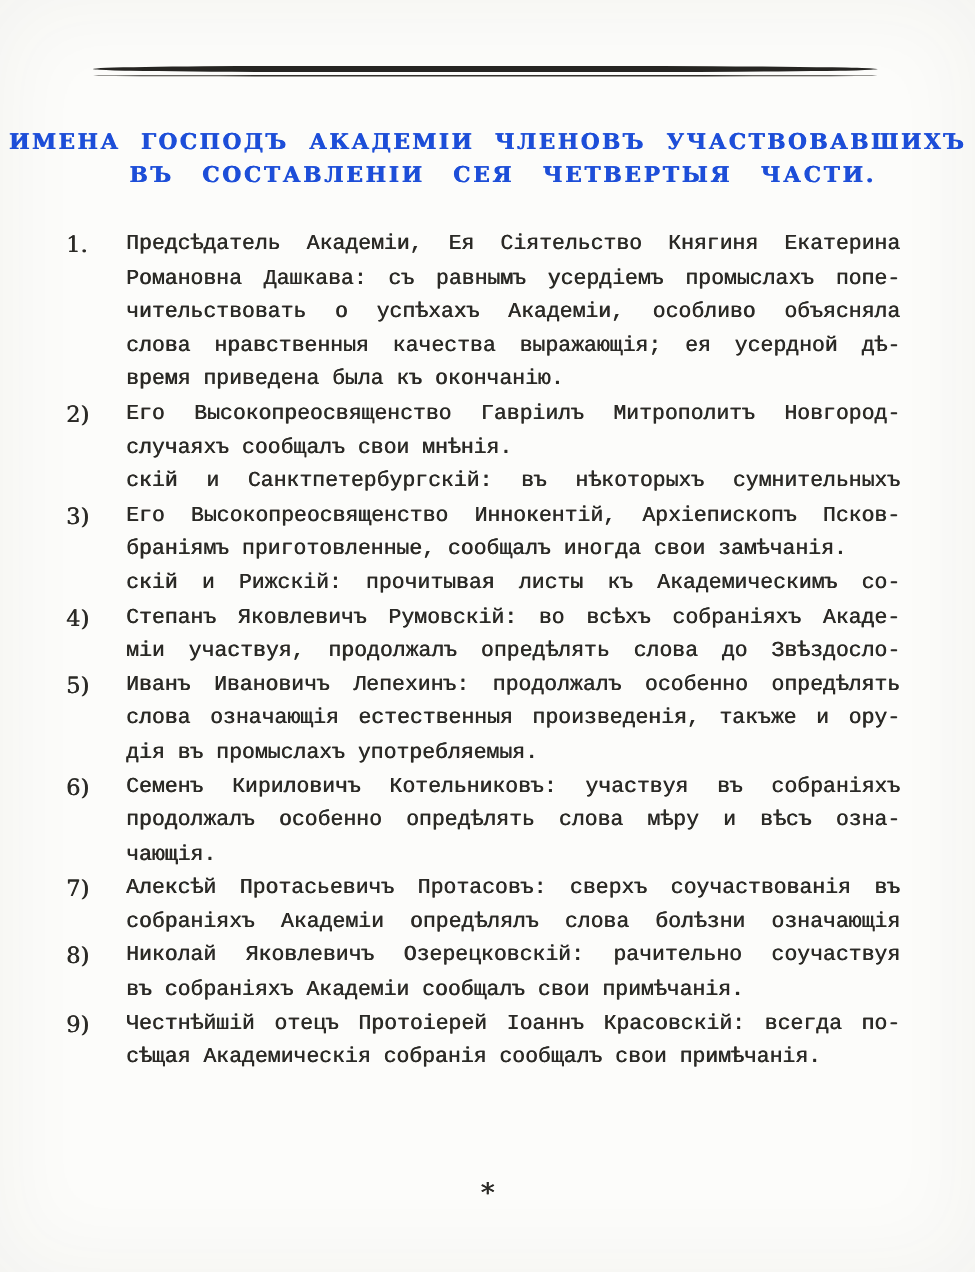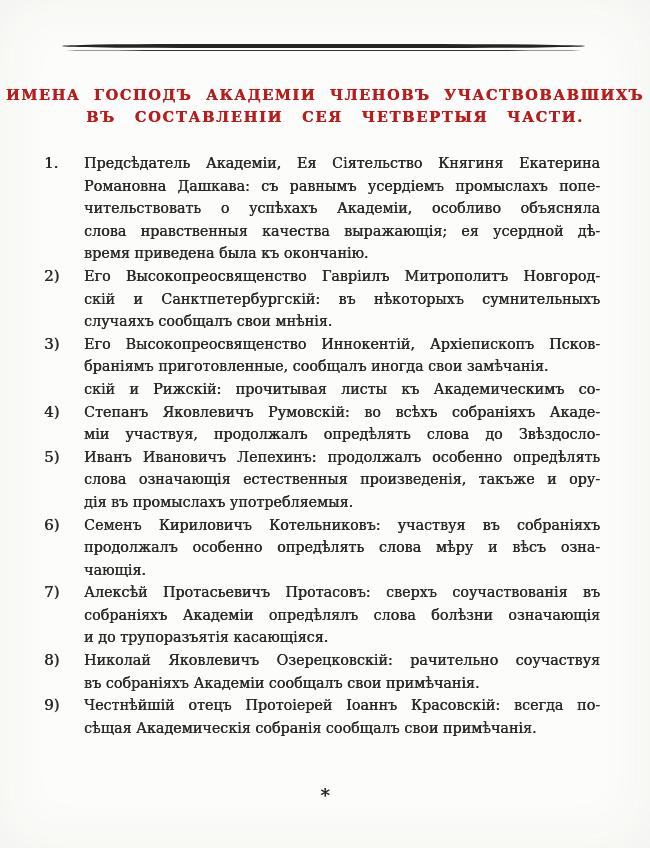--- a/index.html
+++ b/index.html
@@ -37,21 +37,21 @@
   }
   
   .title {
     position: absolute;
     top: 84px;
     left: 0;
     width: 100%;
     text-align: center;
     font-weight: bold;
     margin: 0;
-    color: #b91c1c;
+    color: #1d4ed8;
     text-shadow: 0.4px 0 0 currentColor;
   }
   .title-line {
     display: block;
     font-size: 14.5px;
     line-height: 22px;
     letter-spacing: 1.6px;
     word-spacing: 7px;
   }
   .title-line.second {
@@ -75,20 +75,21 @@
   }
   .num {
     flex: 0 0 40px;
     font-size: 15px;
     line-height: 22.6px;
     text-shadow: 0.4px 0 0 currentColor;
   }
   .item-text {
     flex: 1;
     min-width: 0;
+    font-family: Liberation Mono, monospace;
   }
   .line {
     font-size: 14.3px;
     line-height: 22.6px;
     text-align: justify;
     text-align-last: justify;
     text-shadow: 0.35px 0 0 currentColor;
   }
   .line.last {
     text-align-last: left;
@@ -130,22 +131,22 @@
         <div class="line">чительствовать о успѣхахъ Академіи, особливо объясняла</div>
         <div class="line">слова нравственныя качества выражающія; ея усердной дѣ-</div>
         <div class="line last">время приведена была къ окончанію.</div>
       </div>
     </li>
 
     <li class="member">
       <span class="num">2)</span>
       <div class="item-text">
         <div class="line">Его Высокопреосвященство Гавріилъ Митрополитъ Новгород-</div>
+        <div class="line last">случаяхъ сообщалъ свои мнѣнія.</div>
         <div class="line">скій и Санктпетербургскій: въ нѣкоторыхъ сумнительныхъ</div>
-        <div class="line last">случаяхъ сообщалъ свои мнѣнія.</div>
       </div>
     </li>
 
     <li class="member">
       <span class="num">3)</span>
       <div class="item-text">
         <div class="line">Его Высокопреосвященство Иннокентій, Архіепископъ Псков-</div>
         <div class="line last">браніямъ приготовленные, сообщалъ иногда свои замѣчанія.</div>
         <div class="line">скій и Рижскій: прочитывая листы къ Академическимъ со-</div>
       </div>
@@ -175,21 +176,20 @@
         <div class="line">продолжалъ особенно опредѣлять слова мѣру и вѣсъ озна-</div>
         <div class="line last">чающія.</div>
       </div>
     </li>
 
     <li class="member">
       <span class="num">7)</span>
       <div class="item-text">
         <div class="line">Алексѣй Протасьевичъ Протасовъ: сверхъ соучаствованія въ</div>
         <div class="line">собраніяхъ Академіи опредѣлялъ слова болѣзни означающія</div>
-        <div class="line last">и до трупоразъятія касающіяся.</div>
       </div>
     </li>
 
     <li class="member">
       <span class="num">8)</span>
       <div class="item-text">
         <div class="line">Николай Яковлевичъ Озерецковскій: рачительно соучаствуя</div>
         <div class="line last">въ собраніяхъ Академіи сообщалъ свои примѣчанія.</div>
       </div>
     </li>

